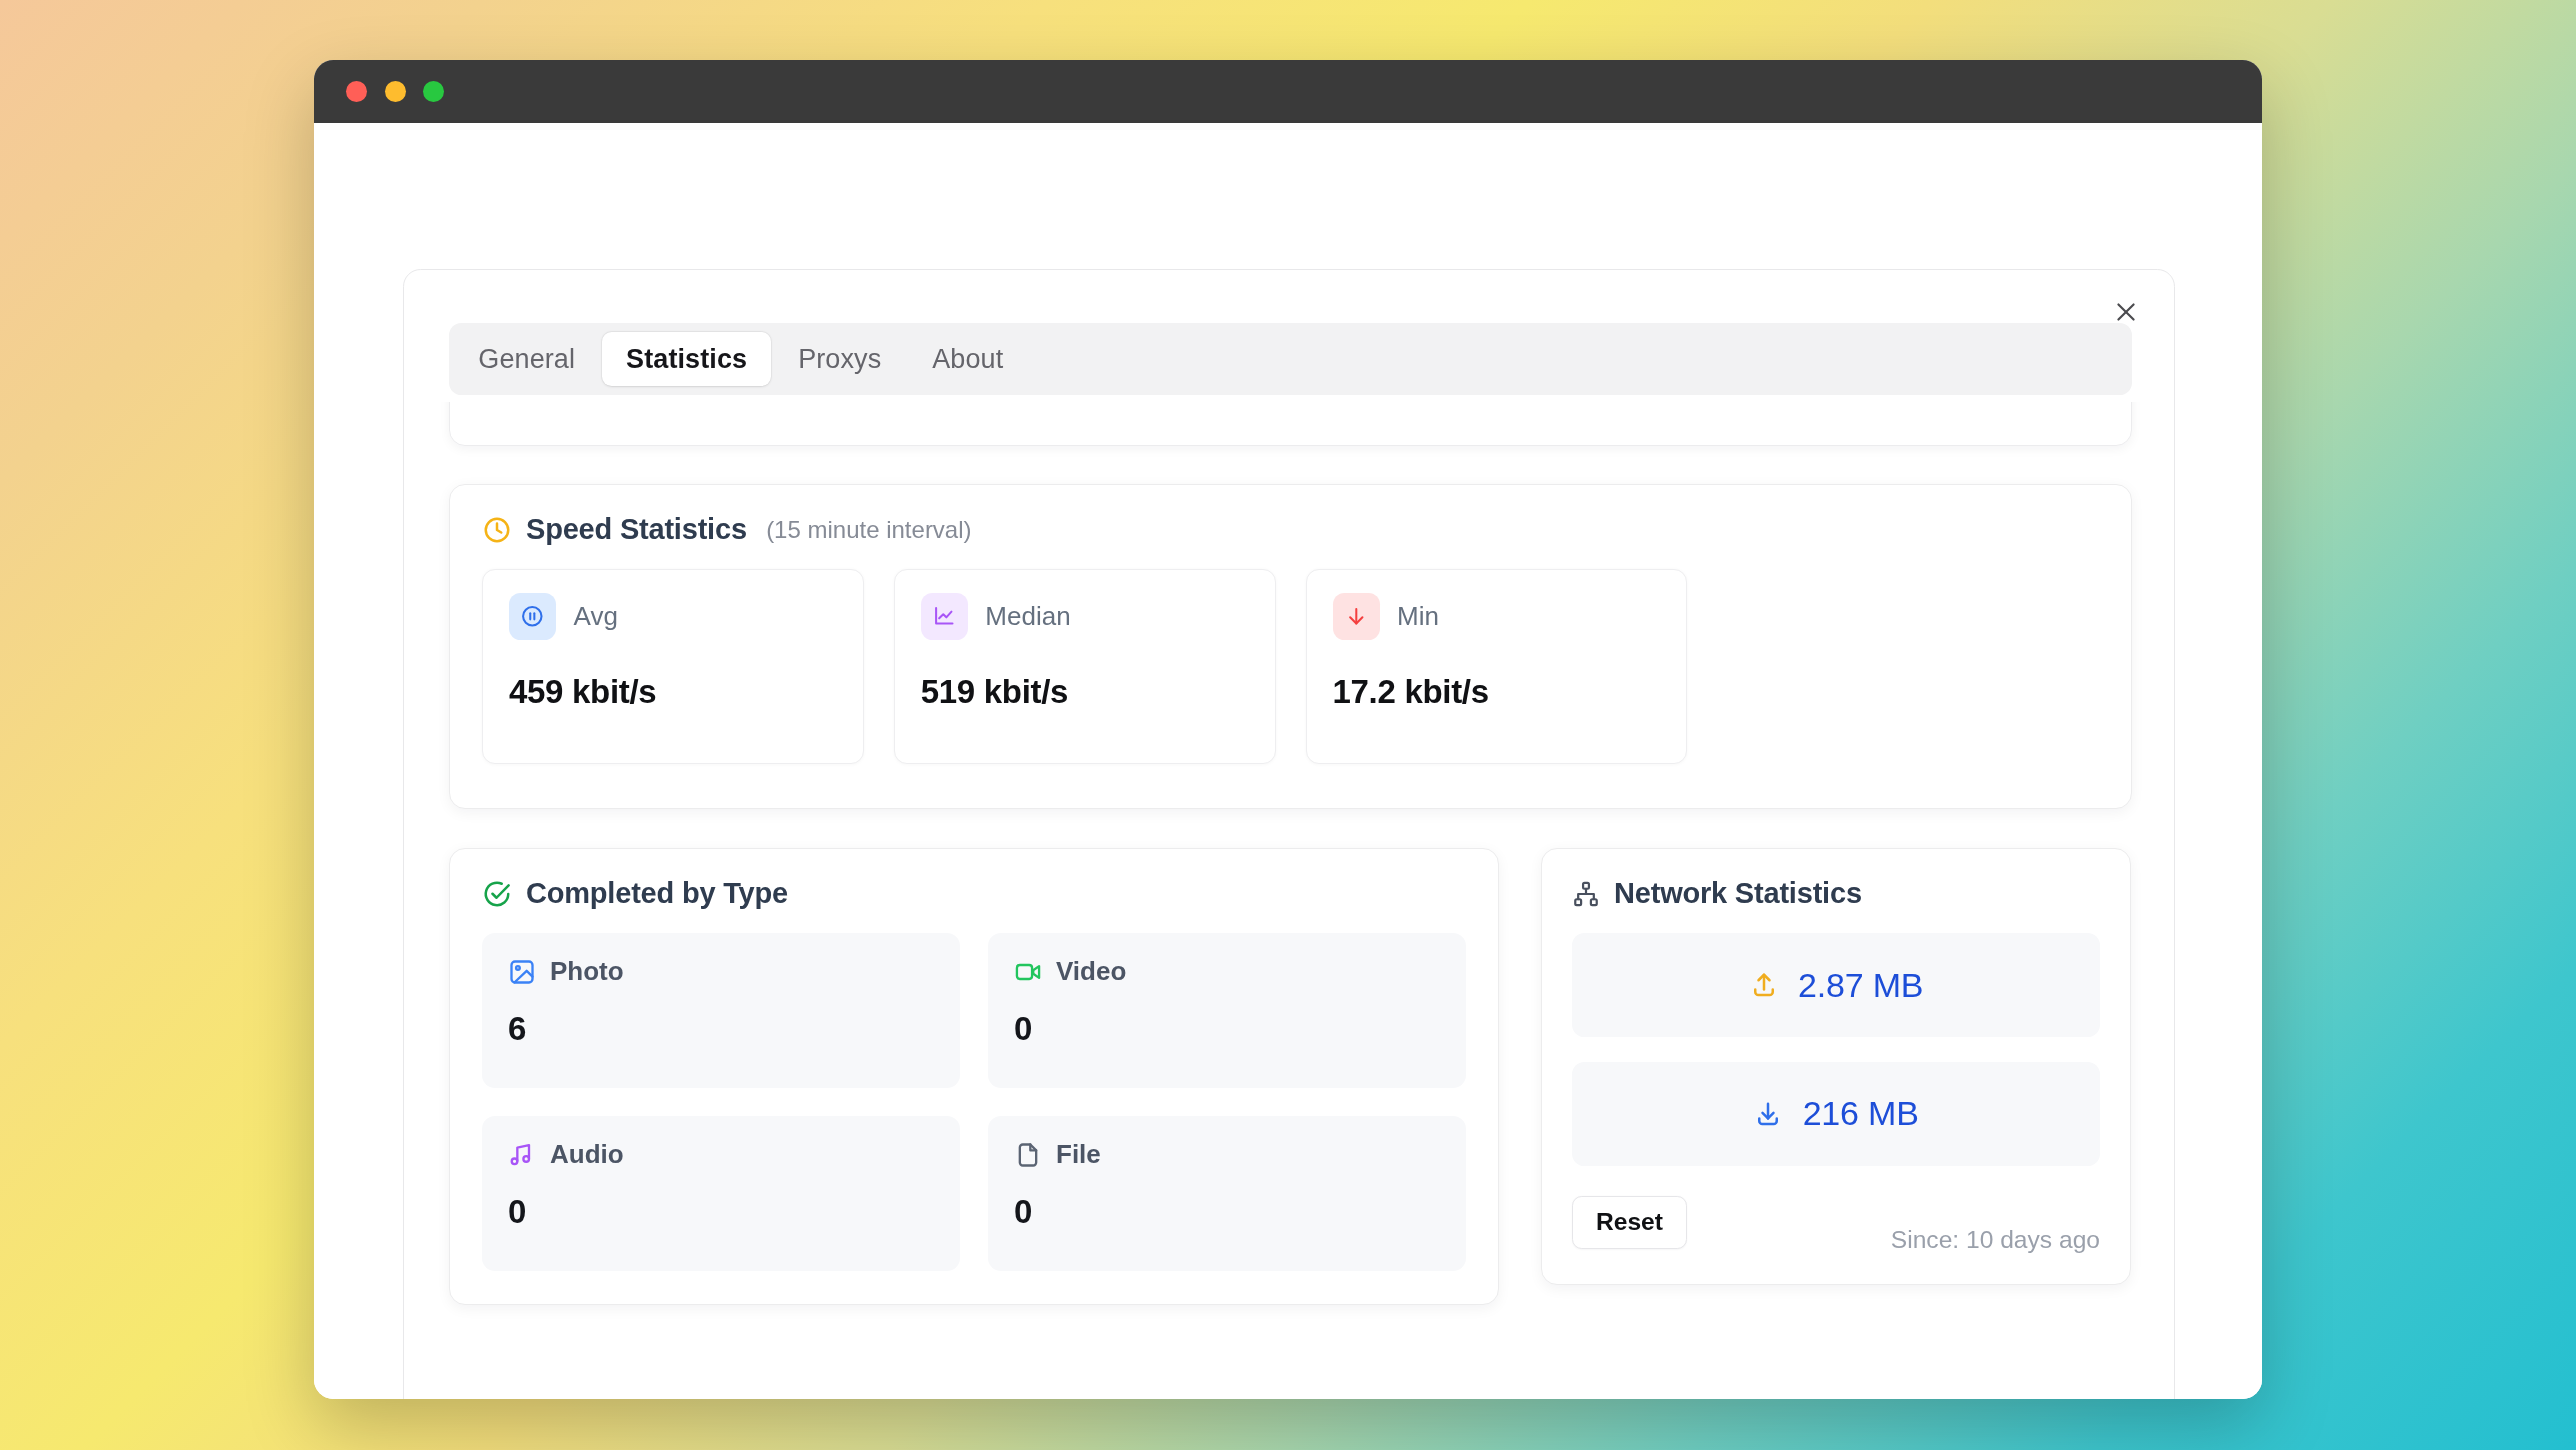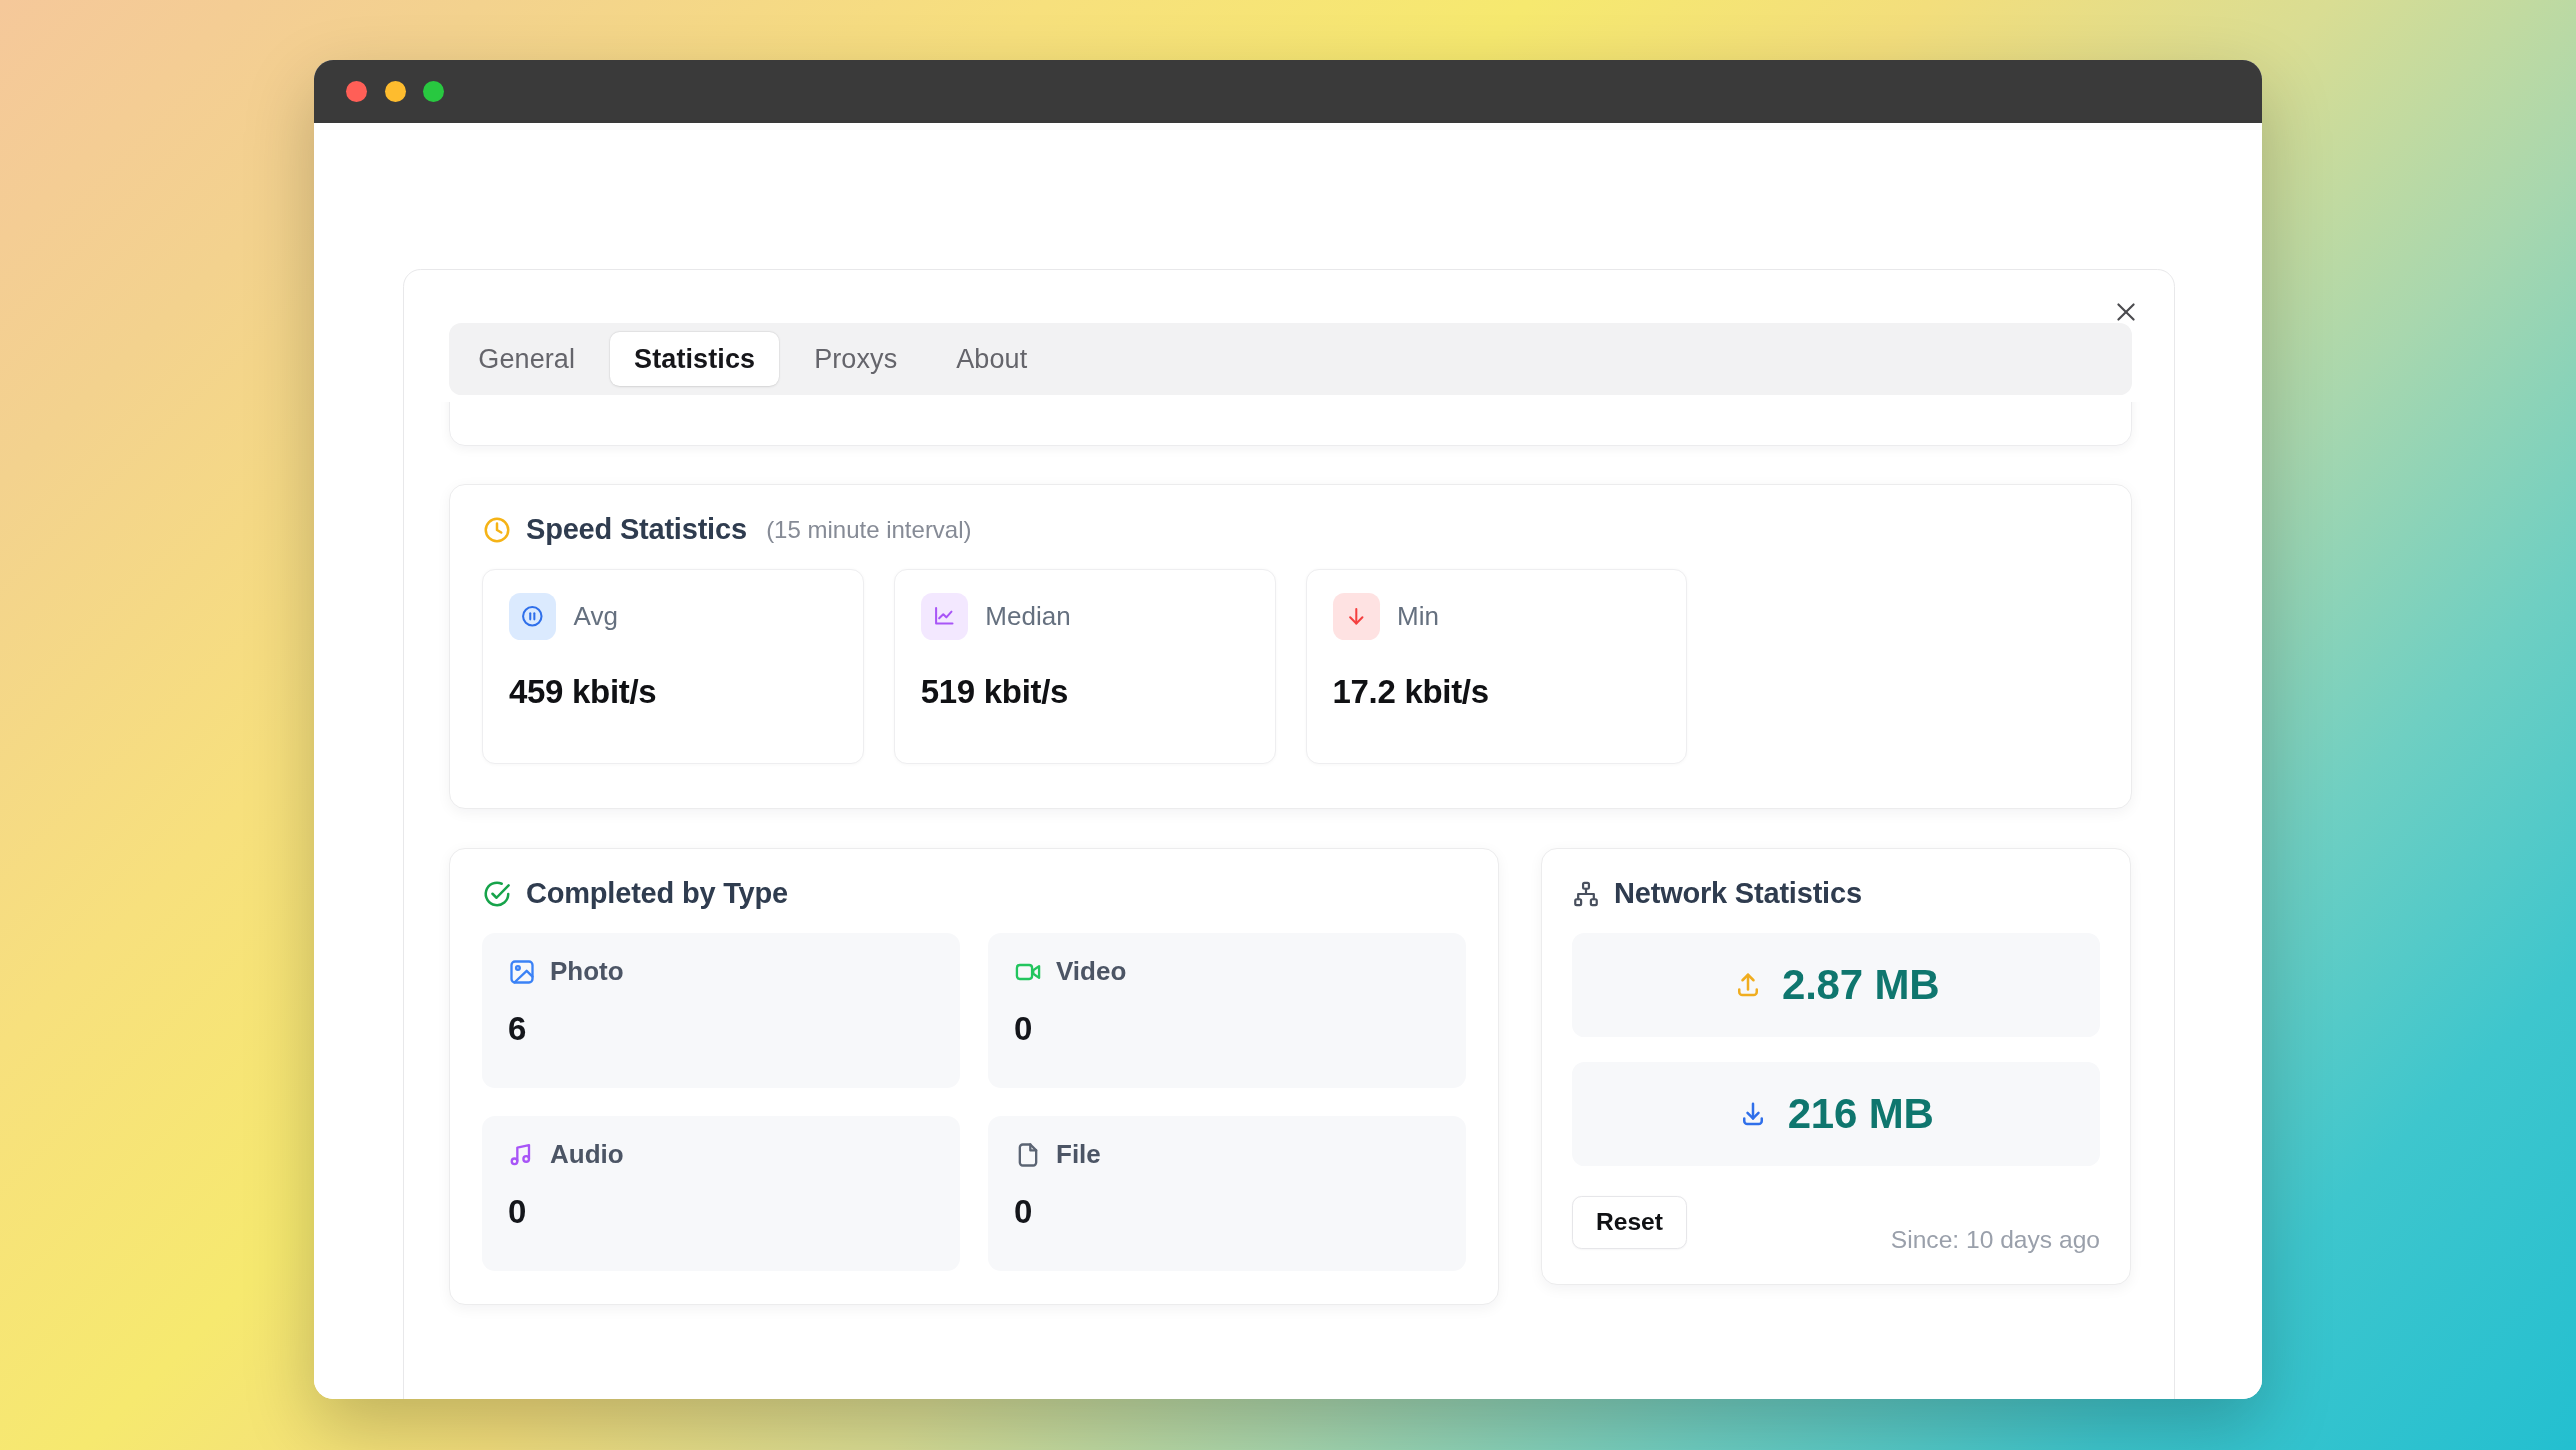--- a/index.html
+++ b/index.html
@@ -98,21 +98,21 @@
     position: absolute;
     left: 45px;
     top: 53px;
     width: 1683px;
     height: 72px;
     background: #f2f2f3;
     border-radius: 12.3px;
     display: flex;
     align-items: center;
     padding: 0 5.3px;
-    gap: 11px;
+    gap: 3px;
   }
 
   .tab {
     font-size: 27px;
     color: #65656b;
     padding: 11.4px 24px;
     border-radius: 9.7px;
     cursor: pointer;
     white-space: nowrap;
     letter-spacing: 0.1px;
@@ -282,23 +282,23 @@
     background: #f7f8fa;
     border-radius: 12.3px;
     height: 104px;
     display: flex;
     align-items: center;
     justify-content: center;
     gap: 19.3px;
     margin-bottom: 24.6px;
   }
   .net-value {
-    font-size: 42px;
-    font-weight: 700;
-    color: #0f766e;
+    font-size: 34px;
+    font-weight: 400;
+    color: #1d4ed8;
     letter-spacing: -0.2px;
   }
   .net-foot {
     display: flex;
     align-items: center;
     justify-content: space-between;
     margin-top: 5.3px;
   }
   .reset-btn {
     font-family: "Liberation Sans", sans-serif;

